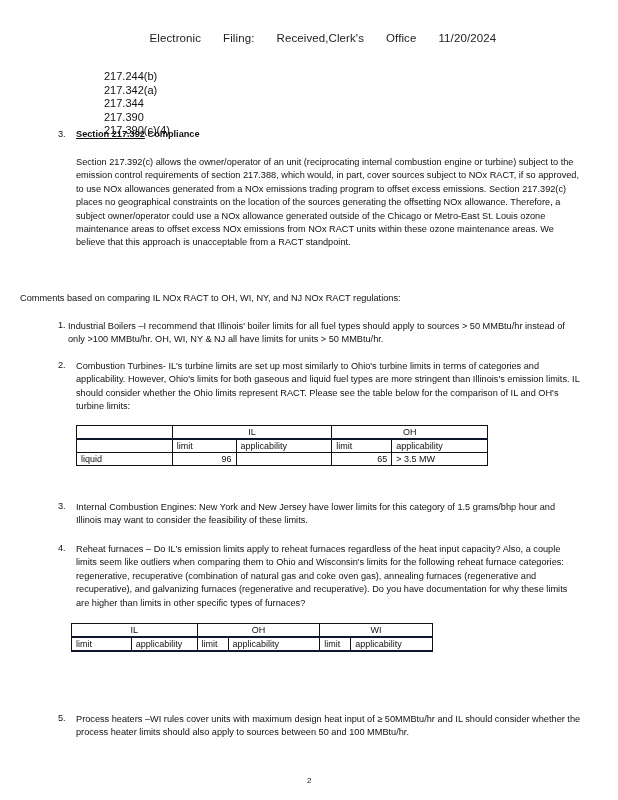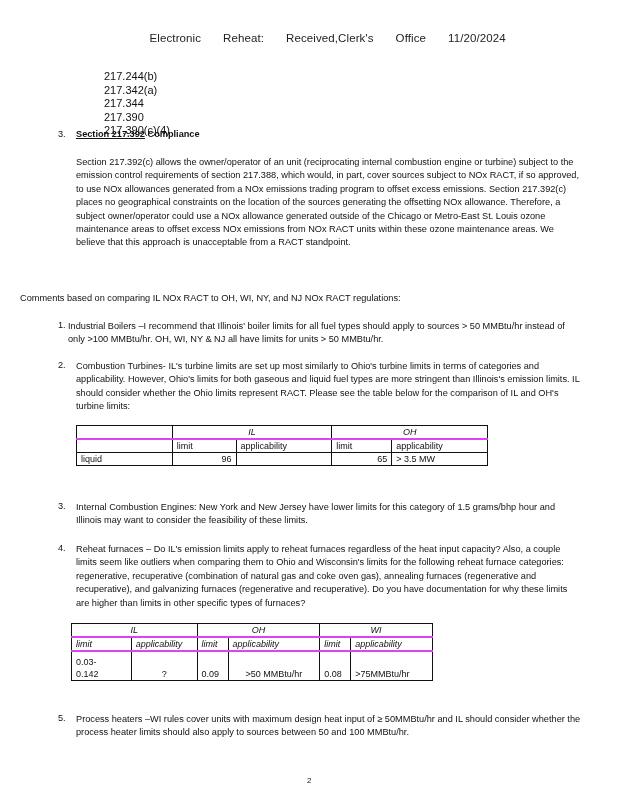--- a/index.html
+++ b/index.html
@@ -14,28 +14,28 @@
   }
   .header span { margin-right: 22px; }
   .refs { left: 104px; top: 37px; line-height: 13.6px; font-size: 11px; margin-top: 33px; }
   .para { line-height: 13.4px; font-size: 9.2px; }
   .heading-sec { text-decoration: underline; font-weight: bold; }
   .heading-rest { font-weight: bold; }
   table { border-collapse: collapse; position: absolute; font-size: 9px; }
   td { border: 1px solid #111; padding: 0 4px; height: 12px; line-height: 12px; vertical-align: bottom; }
   td.right { text-align: right; }
   td.center { text-align: center; }
-  .thick-bottom td { border-bottom: 2px solid #d946ef; font-style: italic; }
+  .thick-bottom td { border-bottom: 2px solid #0f172a; }
   .pagenum { left: 307px; top: 776px; font-size: 8px; }
 </style>
 </head>
 <body>
 
 <div class="abs header">
-  <span>Electronic</span><span>Reheat:</span><span>Received,Clerk's</span><span>Office</span><span>11/20/2024</span>
+  <span>Electronic</span><span>Filing:</span><span>Received,Clerk's</span><span>Office</span><span>11/20/2024</span>
 </div>
 
 <div class="abs refs">
   <div>217.244(b)</div>
   <div>217.342(a)</div>
   <div>217.344</div>
   <div>217.390</div>
   <div>217.390(c)(4)</div>
 </div>
 
@@ -107,28 +107,19 @@
     <td colspan="2" class="center">WI</td>
   </tr>
   <tr class="thick-bottom">
     <td>limit</td>
     <td>applicability</td>
     <td>limit</td>
     <td>applicability</td>
     <td>limit</td>
     <td>applicability</td>
   </tr>
-  <tr>
-    <td style="white-space:pre-line; height:28px;">0.03-
-0.142</td>
-    <td class="center">?</td>
-    <td>0.09</td>
-    <td class="center">&gt;50 MMBtu/hr</td>
-    <td>0.08</td>
-    <td>&gt;75MMBtu/hr</td>
-  </tr>
 </tbody>
   </table>
 
 <div class="abs" style="left:58px; top:713px;">5.</div>
 <div class="abs para" style="left:76px; top:713px; width:510px;">Process heaters –WI rules cover units with maximum design heat input of ≥ 50MMBtu/hr and IL should consider whether the process heater limits should also apply to sources between 50 and 100 MMBtu/hr.</div>
 
 <div class="abs pagenum">2</div>
 
 </body></html>

